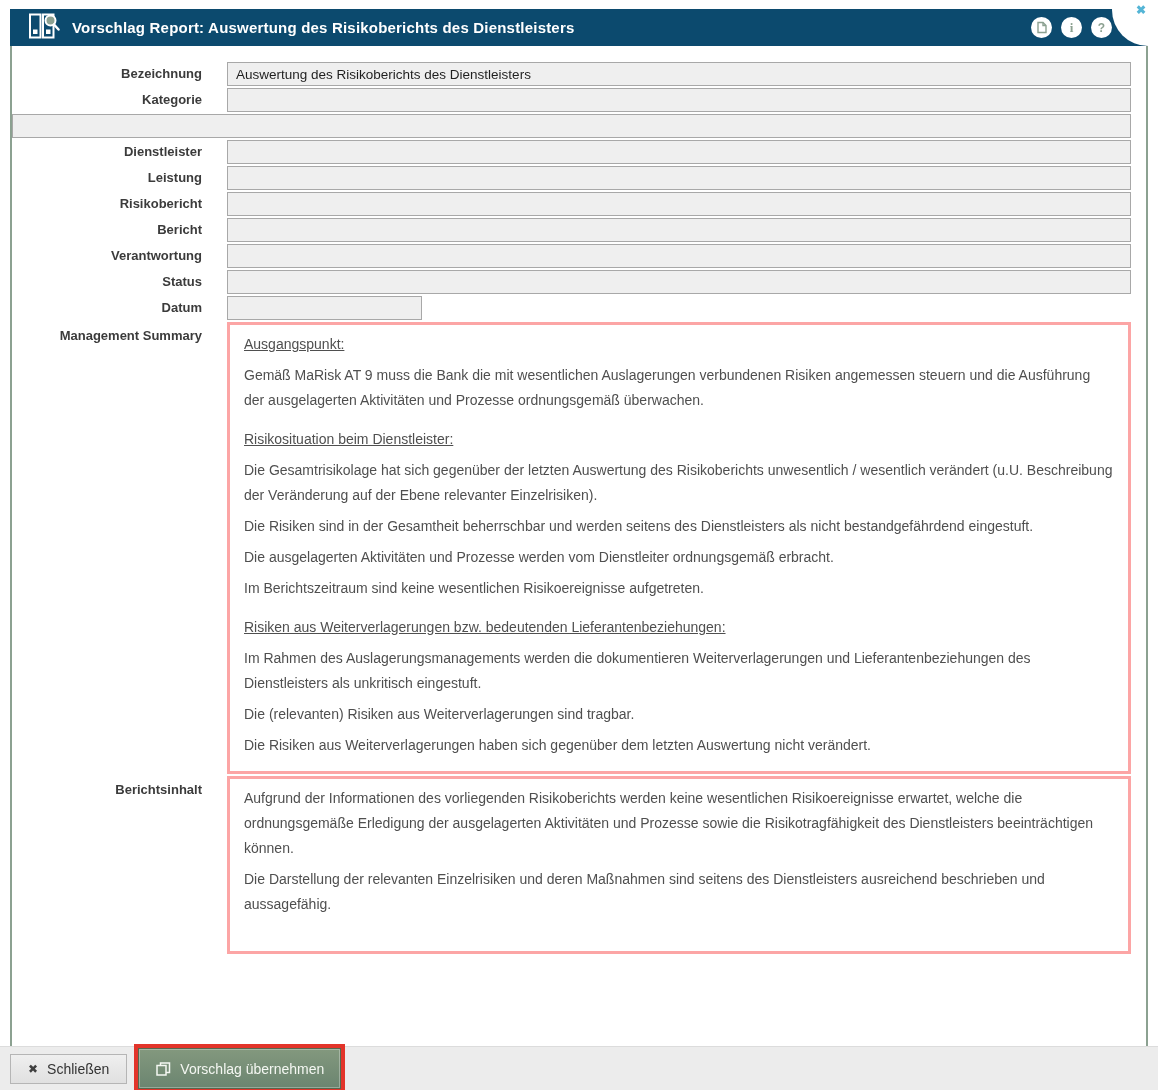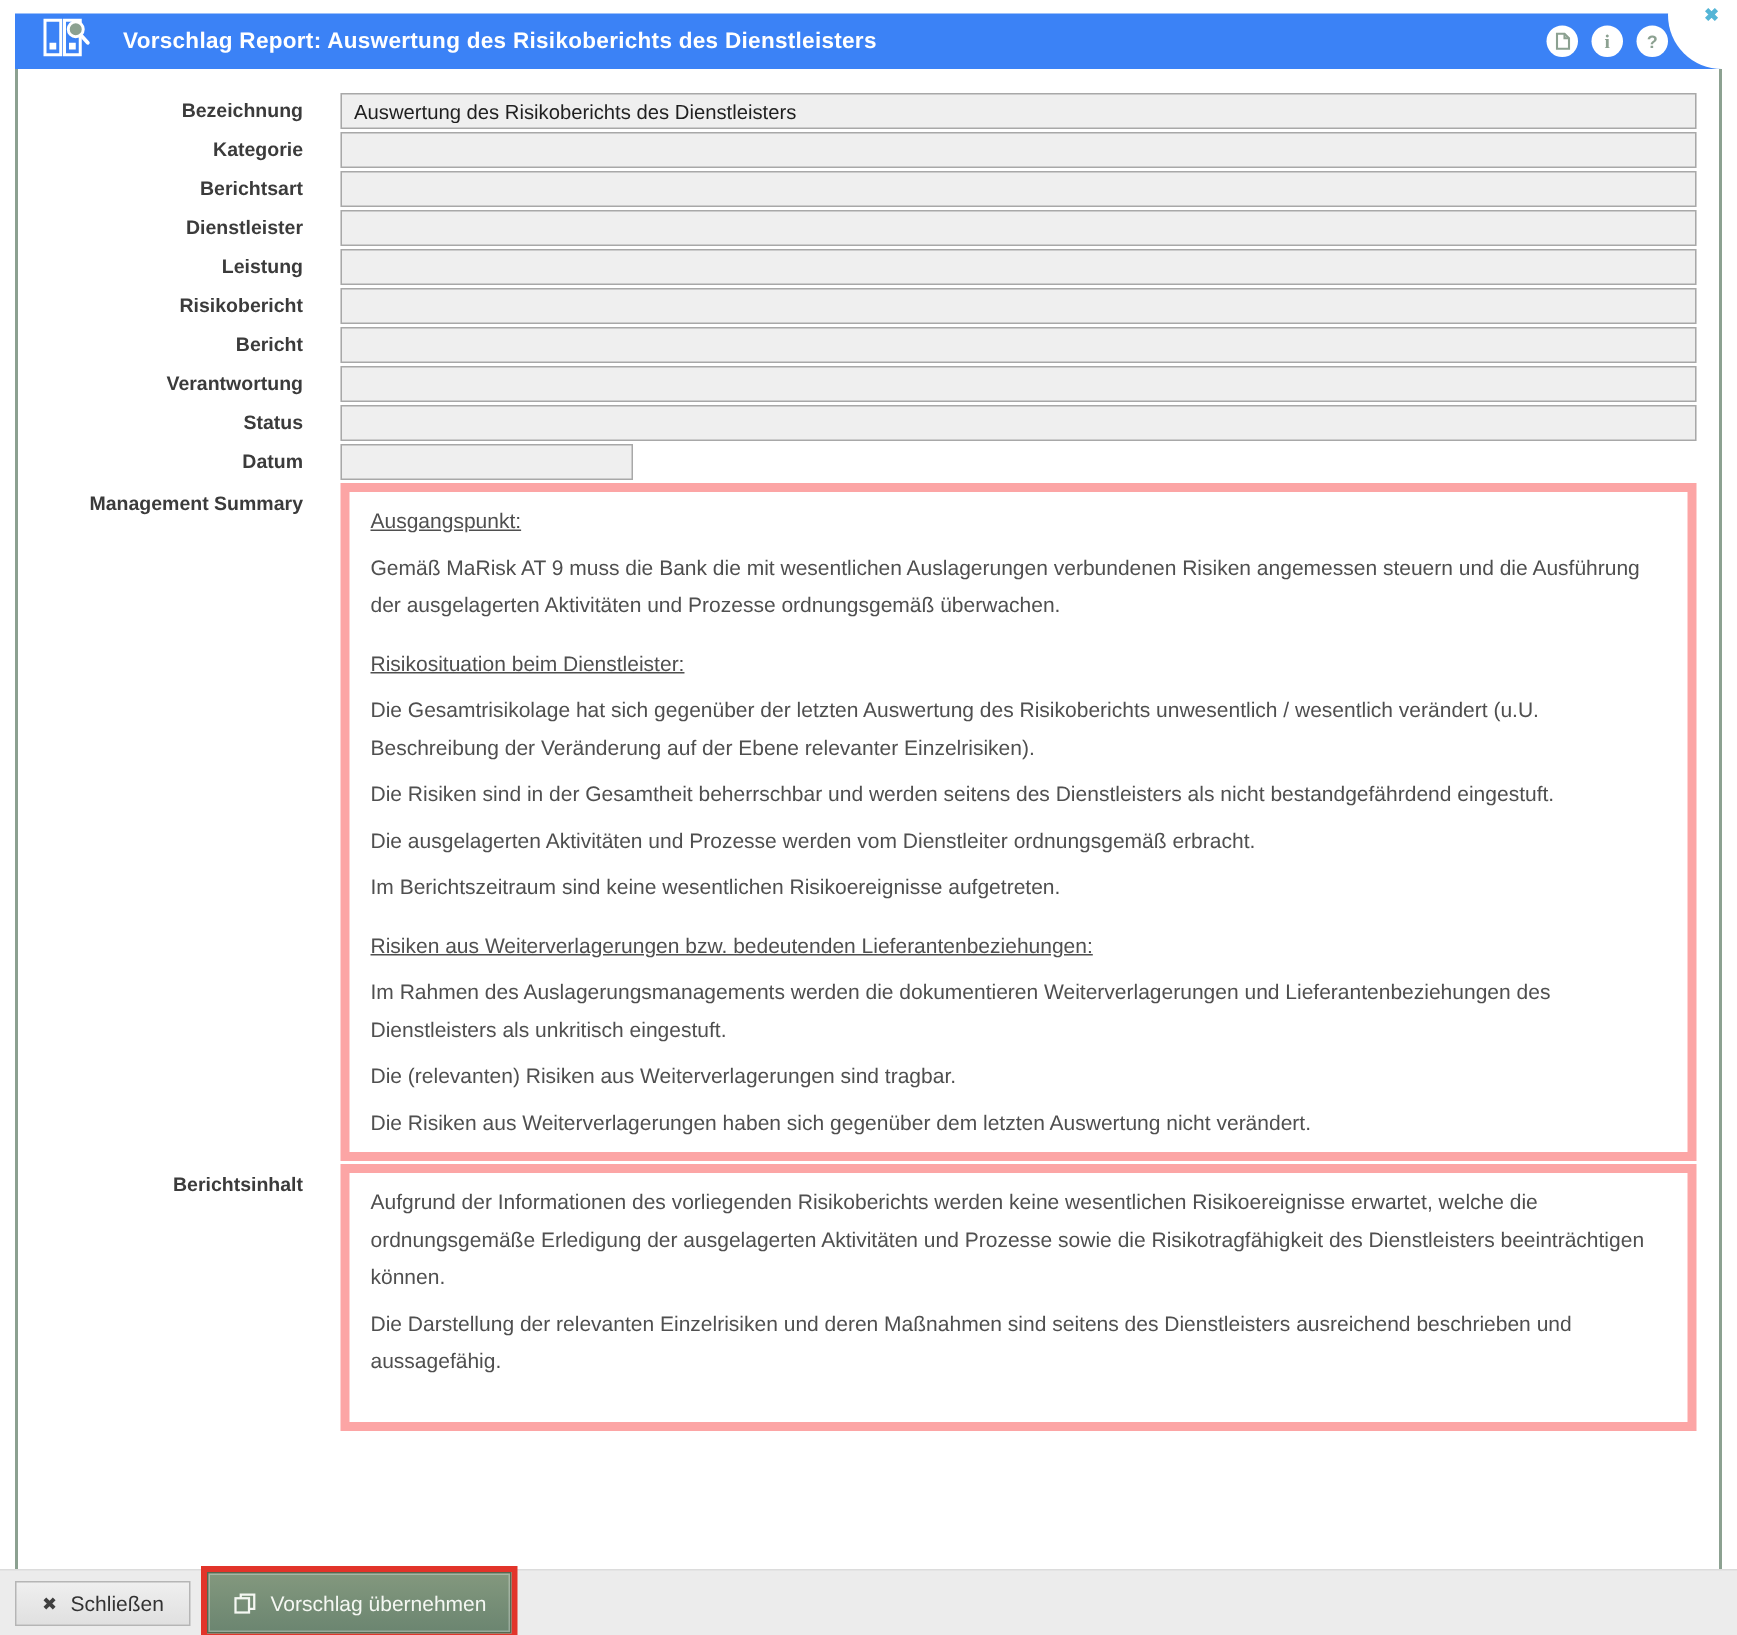--- a/index.html
+++ b/index.html
@@ -1,41 +1,41 @@
 <!DOCTYPE html>
 <html lang="de"><head>
 <meta charset="utf-8">
 <style>
   * { margin:0; padding:0; box-sizing:border-box; }
   html,body { width:1158px; height:1090px; background:#fff; font-family:"Liberation Sans", sans-serif; }
   .page { position:relative; width:1158px; height:1090px; overflow:hidden; background:#fff; }
 
   
   .dialog { position:absolute; left:10px; top:9px; right:10px; bottom:44px; }
-  .dialog-header { height:37px; background:#3b82f6; display:flex; align-items:center; padding:0 16px; position:relative;gap:10px; }
+  .dialog-header { height:37px; background:#0c4a6e; display:flex; align-items:center; padding:0 16px; position:relative; }
   .dialog-title { color:#fff; font-size:15px; font-weight:bold; margin-left:12px; letter-spacing:.2px; }
   .header-icons { position:absolute; right:36px; top:8px; display:flex; gap:9px; }
   .hicon { width:21px; height:21px; border-radius:50%; background:#fff; color:#8CA191; display:flex; align-items:center; justify-content:center; font-weight:bold; font-size:12px; cursor:pointer; }
   .hicon svg { display:block; }
   .hicon .i-glyph { font-family:"Liberation Serif", serif; font-size:13px; font-weight:bold; }
 
   .corner-close { position:absolute; top:-26px; right:-26px; width:72px; height:72px; background:#fff; border-radius:50%; z-index:6; }
   .corner-close .x { position:absolute; left:24px; top:29px; color:#54B5D6; font-size:12px; font-weight:bold; cursor:pointer; }
 
   .dialog-body { position:absolute; top:37px; left:0; right:0; bottom:0; background:#fff;
                  border-left:2px solid #8CA191; border-right:2px solid #8CA191; padding:16px 15px 0 0; overflow:hidden; }
 
   
   .row { display:flex; margin-bottom:2px; }
   .row > label { width:215px; min-width:215px; text-align:right; padding-right:25px; font-size:13px; font-weight:bold; color:#3b3b3b; line-height:24px; }
   .row input[type=text] { flex:1; height:24px; background:#efefef; border:1px solid #a8a8a8; padding:0 8px; font-family:"Liberation Sans", sans-serif; font-size:13.5px; font-weight:normal; color:#1f1f1f; }
   .row.short input[type=text] { flex:0 0 150px; }
 
   .row.area > label { line-height:normal; padding-top:6px; }
-  .textbox { flex:1; background:#fff; border:6px solid #fca5a5; padding:7px 14px; overflow:hidden; }
+  .textbox { flex:1; background:#fff; border:3px solid #fca5a5; padding:7px 14px; overflow:hidden; }
   .textbox .p, .textbox .h { font-size:14px; line-height:25px; color:#4f4f4f; margin-bottom:6px; }
   .textbox .h { text-decoration:underline; }
   .textbox .h.gap { margin-top:14px; }
   .tb-summary { height:452px; }
   .tb-content { height:178px; }
 
   
   .footer { position:absolute; left:0; right:0; bottom:0; height:44px; background:#ececec; border-top:1px solid #dcdcdc; display:flex; align-items:center; padding-left:10px; z-index:4; }
   .btn-close { height:30px; padding:0 17px; background:linear-gradient(180deg,#efefef,#e0e0e0); border:1px solid #b5b5b5; font-family:"Liberation Sans", sans-serif; font-size:14px; color:#333; display:flex; align-items:center; gap:9px; cursor:pointer; }
   .btn-close .x-icon { font-size:12px; color:#3f3f3f; }
@@ -83,21 +83,20 @@
 
       <div class="row">
         <label>Bezeichnung</label>
         <input type="text" value="Auswertung des Risikoberichts des Dienstleisters" style="">
       </div>
       <div class="row">
         <label>Kategorie</label>
         <input type="text" value="" style="">
       </div>
       <div class="row">
-        <label>Berichtsart</label>
         <input type="text" value="" style="">
       </div>
       <div class="row">
         <label>Dienstleister</label>
         <input type="text" value="" style="">
       </div>
       <div class="row">
         <label>Leistung</label>
         <input type="text" value="" style="">
       </div>

